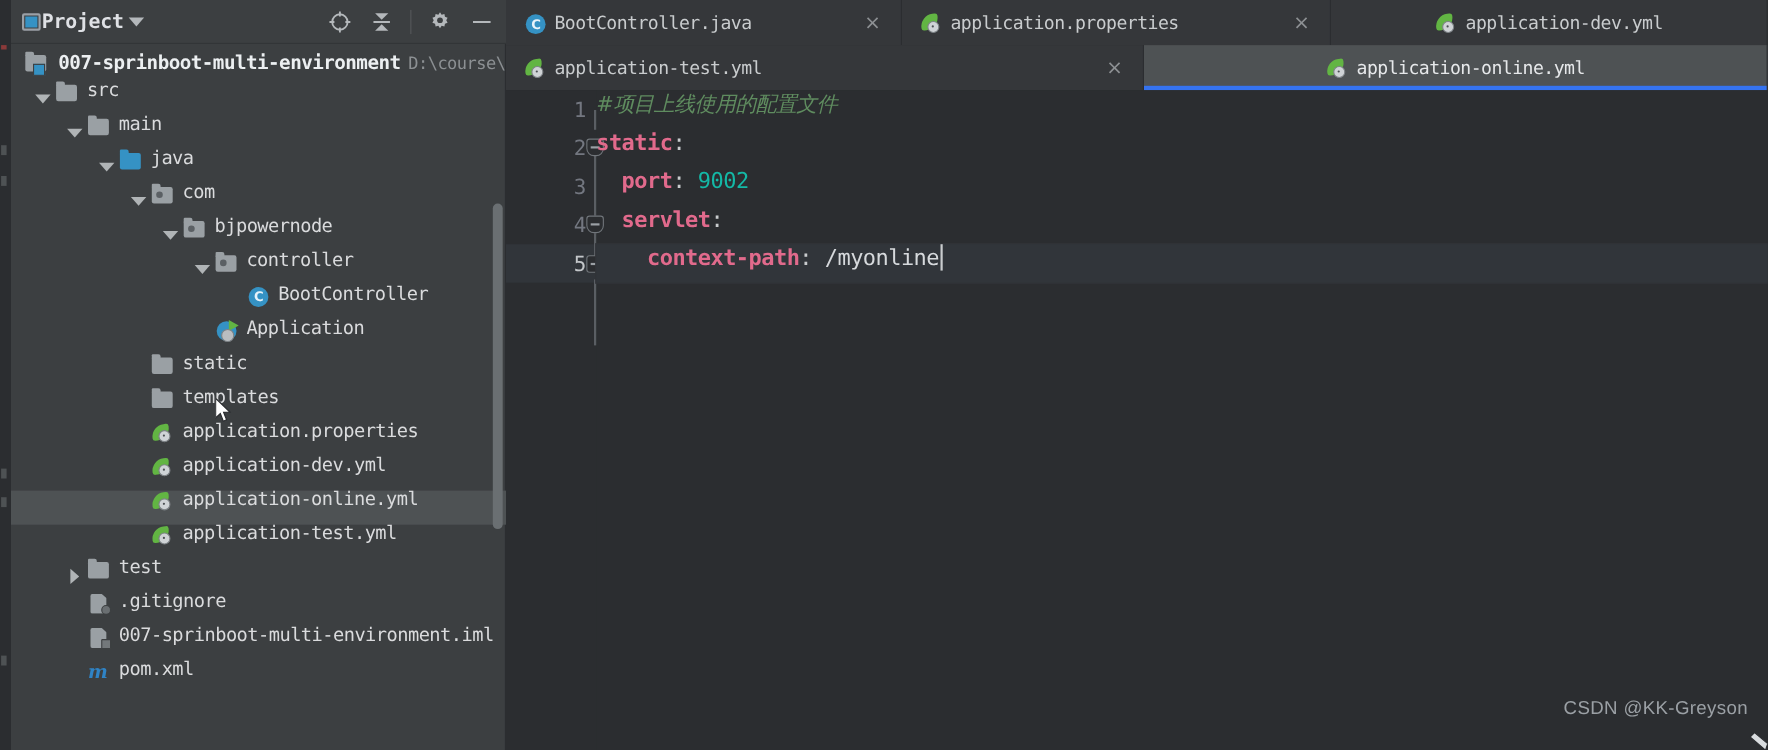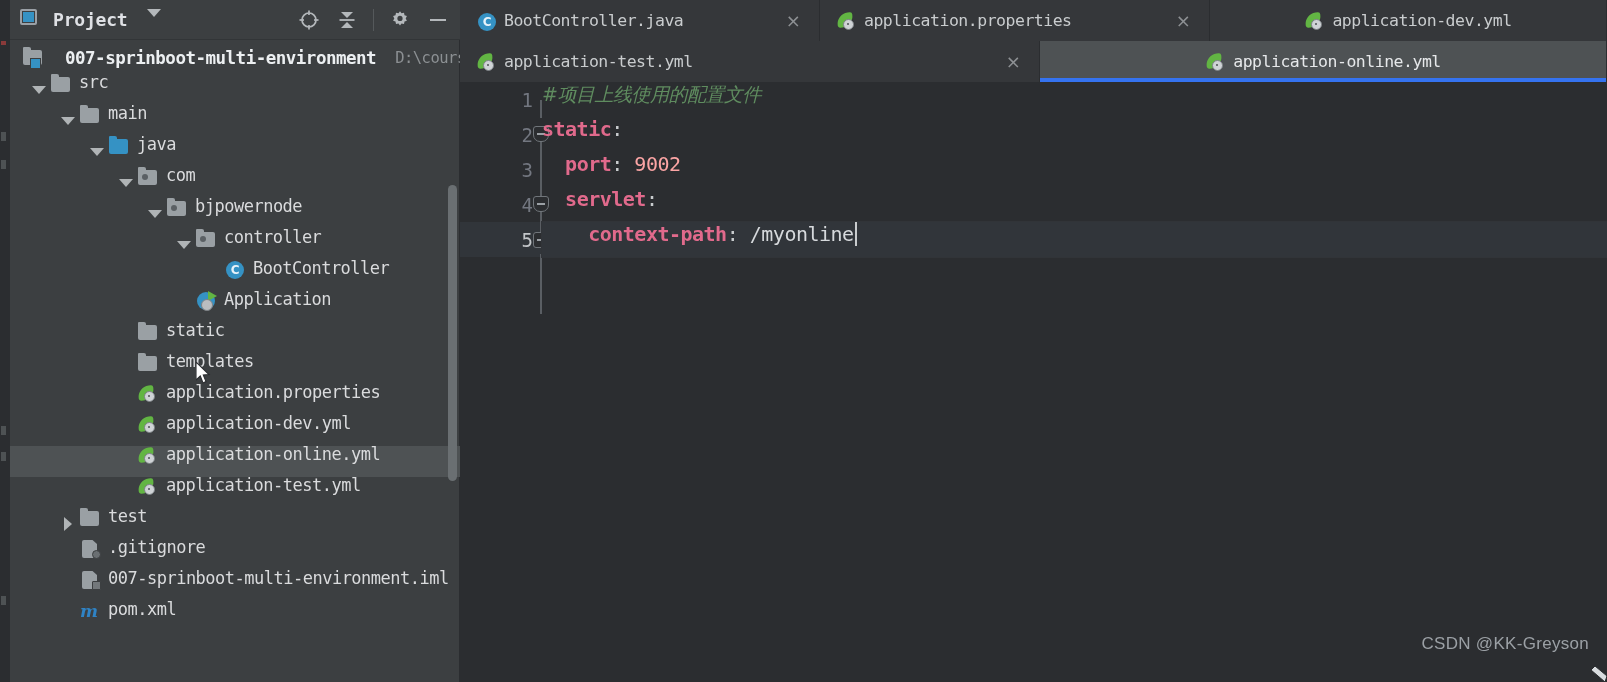--- a/index.html
+++ b/index.html
@@ -26,21 +26,21 @@
     background: #3c3f41; z-index: 3;
     border-right: 1px solid #2b2d30;
   }
 
   .panel-header {
     position: absolute; left: 0; top: 0; width: 450px; height: 40px;
     background: #3c3f41;
     display: flex; align-items: center;
     border-bottom: 1px solid #323537;
   }
-  .panel-title-wrap { display: flex; padding-left: 10px; gap: 16px; }
+  .panel-title-wrap { display: flex; align-items: center; padding-left: 10px; gap: 1px; }
   .project-icon {
     width: 17px; height: 16px; border: 2px solid #9aa0a6; border-radius: 2px;
     position: relative; flex: none;
   }
   .project-icon::after {
     content: ""; position: absolute; left: 1px; top: 1px; right: 1px; bottom: 1px;
     background: #3592c4;
   }
   .panel-title {
     font-family: "DejaVu Sans Mono", "Liberation Mono", monospace;
@@ -53,21 +53,21 @@
   .panel-tools {
     position: absolute; right: 10px; top: 0; height: 40px;
     display: flex; align-items: center; gap: 14px;
   }
   .tb-icon { width: 24px; height: 24px; display: flex; align-items: center; justify-content: center; cursor: pointer; }
   .tb-sep { width: 1px; height: 22px; background: #55595b; }
 
   
   .root-row {
     position: absolute; left: 0; top: 43px; width: 450px; height: 30px;
-    display: flex; align-items: center; padding-left: 12px; gap: 19px;
+    display: flex; align-items: center; padding-left: 12px; gap: 7px;
     overflow: hidden; white-space: nowrap;
   }
   .root-name {
     font-family: "DejaVu Sans Mono", "Liberation Mono", monospace;
     font-size: 17.5px; font-weight: 700; color: #eceff1; letter-spacing: -0.5px;
   }
   .root-path {
     font-family: "DejaVu Sans Mono", "Liberation Mono", monospace;
     font-size: 15.5px; color: #8c9093; letter-spacing: -0.5px;
   }
@@ -261,21 +261,21 @@
     font-family: "DejaVu Sans Mono", "Liberation Mono", monospace;
     font-size: 20px; white-space: pre; letter-spacing: -0.5px;
   }
   .code-line.current {
     background: #313438;
     box-shadow: 0 0 0 1px #313438;
   }
   .tok-comment { color: #5f8c5f; font-style: italic; font-family: "DejaVu Sans", sans-serif; font-size: 19px; }
   .tok-key { color: #e16a8c; font-weight: 700; }
   .tok-colon { color: #c9ccce; }
-  .tok-num { color: #fca5a5; }
+  .tok-num { color: #14b8a6; }
   .tok-str { color: #d6d9dc; }
   .caret {
     display: inline-block; width: 2px; height: 24px; background: #c9ccce;
     vertical-align: middle; margin-left: 1px;
   }
 
   
   .watermark {
     position: absolute; right: 18px; bottom: 28px;
     font-family: "Liberation Sans", sans-serif; font-size: 17px; color: #9ba0a5;

